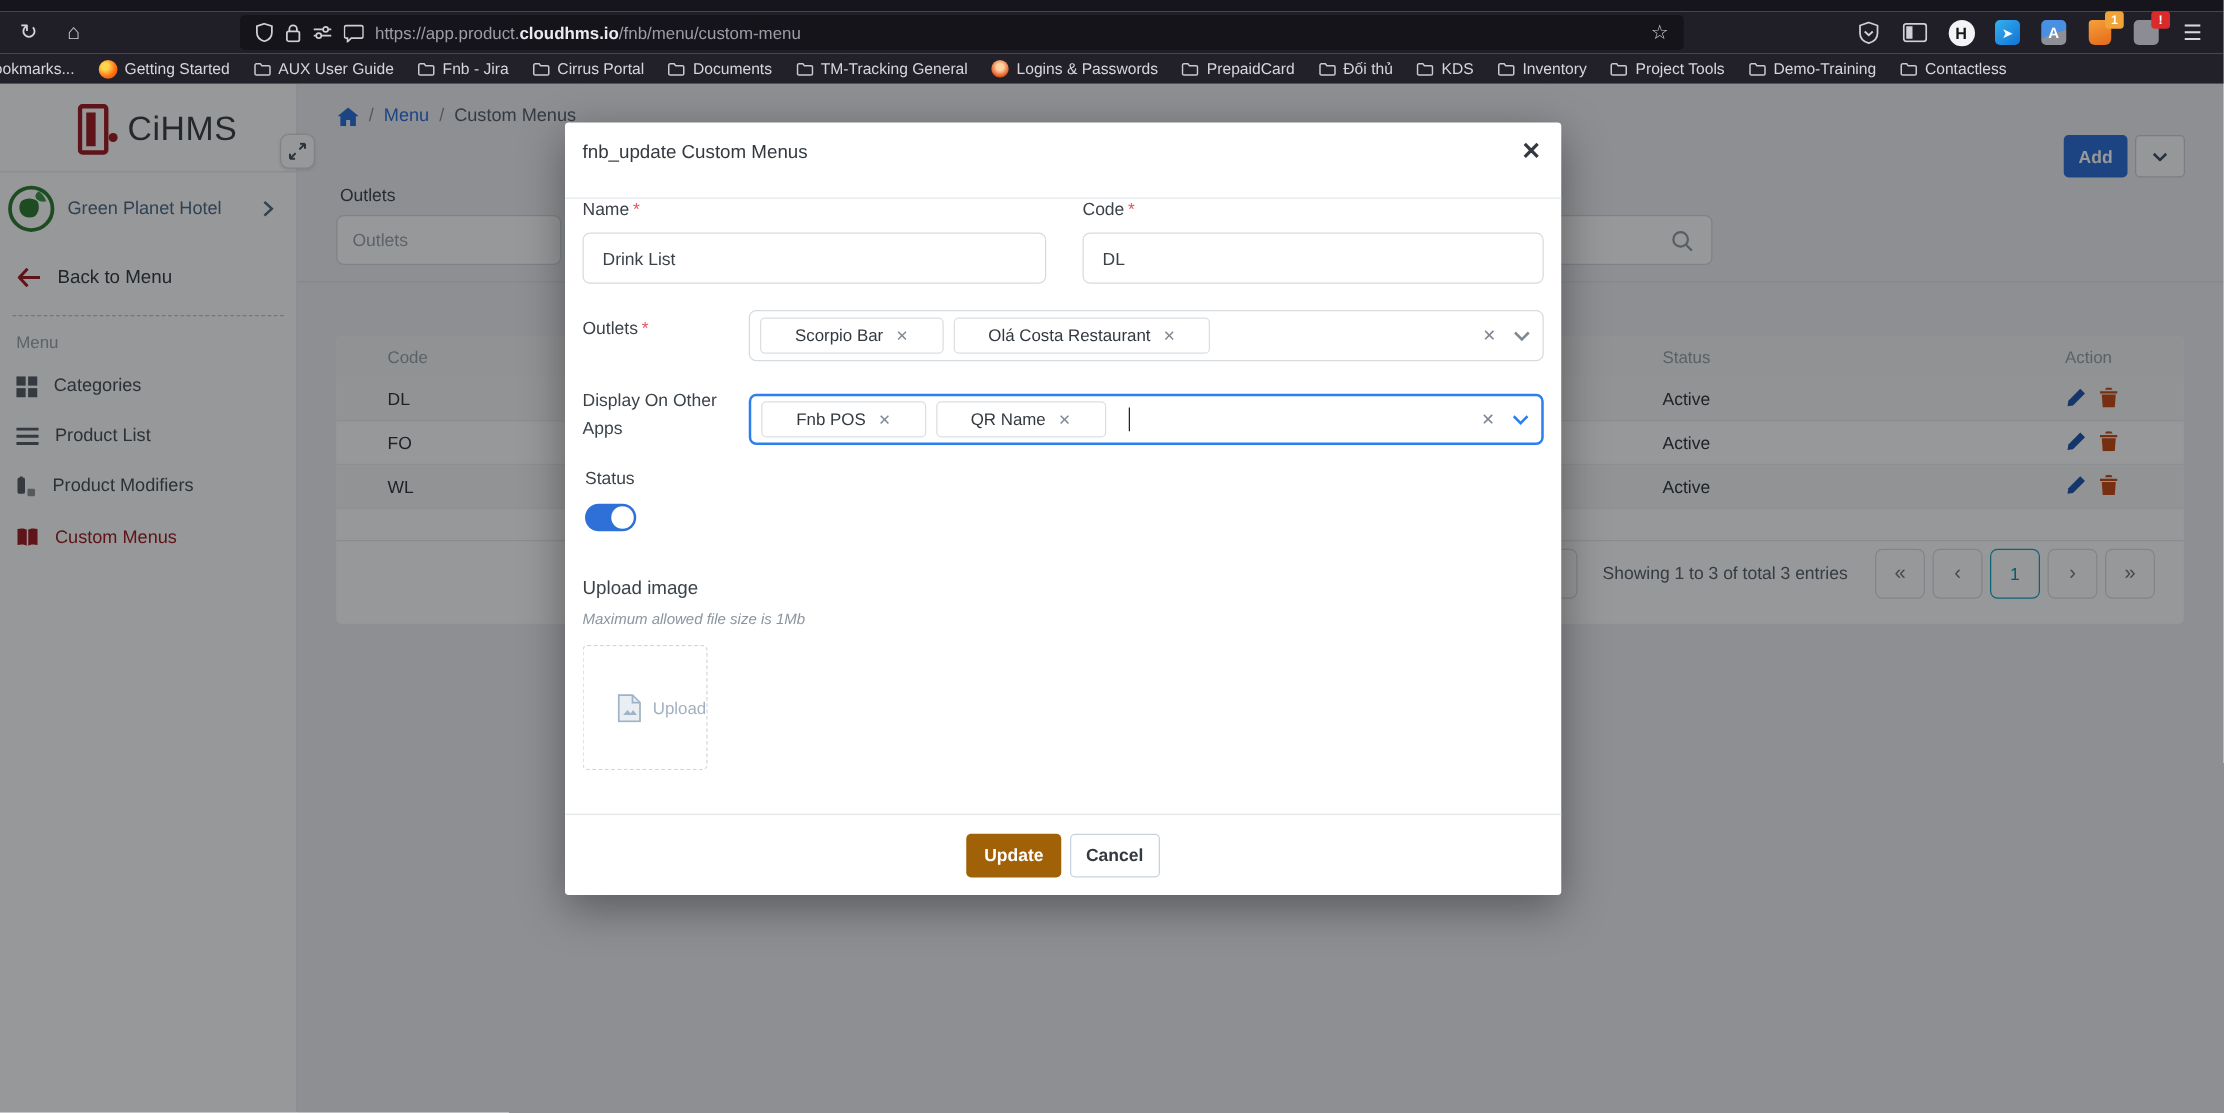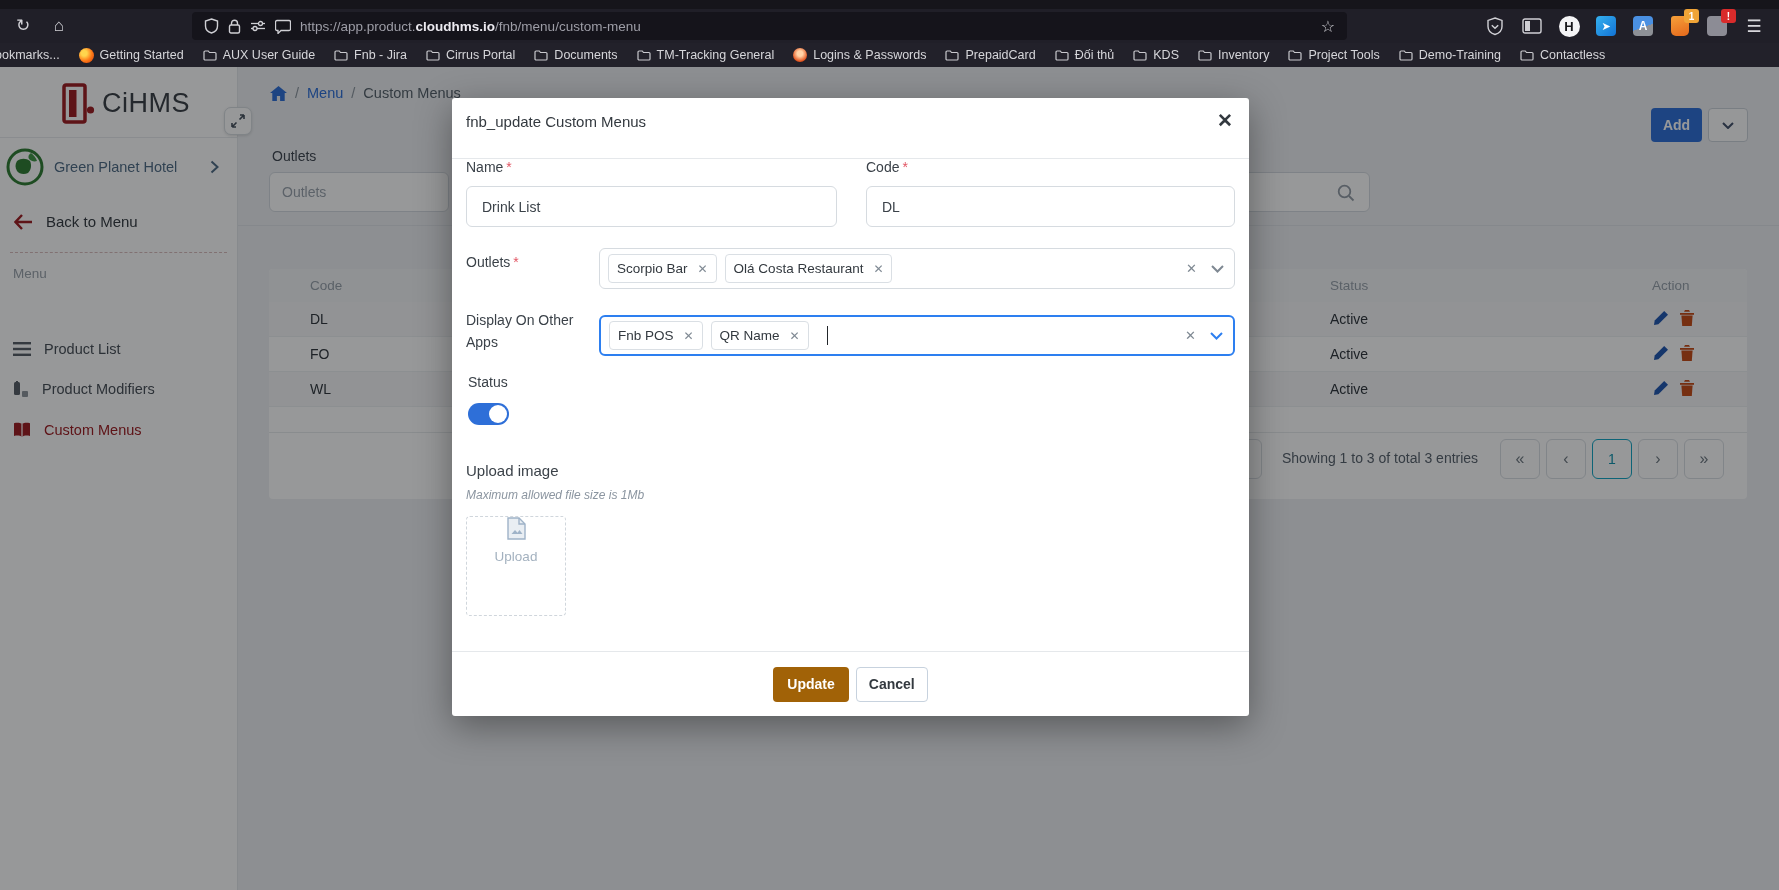--- a/index.html
+++ b/index.html
@@ -85,30 +85,30 @@
   
   .modal { position:absolute; left:452px; top:31px; width:797px; height:618px; background:#fff; border-radius:3px; z-index:60; box-shadow:0 10px 36px rgba(0,0,0,.38); }
   .m-header { position:absolute; top:0; left:0; width:100%; height:61px; border-bottom:1px solid #e5e8eb; }
   .m-title { position:absolute; left:14px; top:0; line-height:48px; font-size:15px; color:#33393f; }
   .m-close { position:absolute; right:16px; top:11px; font-size:19px; color:#33393f; font-weight:bold; }
   .m-label { position:absolute; font-size:14px; color:#3b4249; }
   .req { color:#e25563; margin-left:3px; }
   .m-input { position:absolute; height:41px; border:1px solid #d6dbe0; border-radius:6px; background:#fff; font-size:14px; color:#3b4249; padding:0 15px; font-family:"Liberation Sans",sans-serif; }
   .m-select { position:absolute; left:147px; width:636px; height:41px; border:1px solid #d6dbe0; border-radius:6px; background:#fff; display:flex; align-items:center; gap:8px; padding-left:8px; }
   .m-select.focused { border:2px solid #2d7ff0; }
-  .chip { display:flex; align-items:center; gap:10px; height:29px; border:1px solid #dadfe4; border-radius:4px; background:#fff; padding:0 8px; font-size:13.5px; color:#33393f; }
+  .chip { display:flex; align-items:center; gap:10px; height:29px; border:1px solid #dadfe4; border-radius:4px; background:#fff; padding:0 27px; font-size:13.5px; color:#33393f; }
   .chip-x { color:#7e8892; font-size:12px; }
   .sel-controls { position:absolute; right:10px; top:0; height:100%; display:flex; align-items:center; gap:14px; }
   .sel-clear { color:#7e8892; font-size:13px; }
   .cursor { width:1.5px; height:19px; background:#22262a; margin-left:10px; }
   .toggle { position:absolute; left:16px; top:305px; width:41px; height:22px; background:#2e6fd8; border-radius:11px; }
   .toggle .knob { position:absolute; right:2px; top:2px; width:18px; height:18px; background:#fff; border-radius:50%; }
   .upload-title { position:absolute; left:14px; top:364px; font-size:15px; color:#3b4249; font-weight:500; }
   .upload-hint { position:absolute; left:14px; top:390px; font-size:12px; font-style:italic; color:#8b95a0; }
-  .upload-box { position:absolute; left:14px; top:418px; width:100px; height:100px; border:1.5px dashed #d0d6dc; border-radius:4px; display:flex; flex-direction:column; align-items:center; justify-content:flex-start; gap:9px; }
+  .upload-box { position:absolute; left:14px; top:418px; width:100px; height:100px; border:1.5px dashed #d0d6dc; border-radius:4px; display:flex; flex-direction:row; align-items:center; justify-content:flex-end; gap:9px; }
   .upload-text { font-size:13.5px; color:#a3b1bf; }
   .m-footer { position:absolute; left:0; top:553px; width:100%; height:65px; border-top:1px solid #e5e8eb; display:flex; align-items:center; justify-content:center; gap:7px; }
   .btn-update { min-width:71px; height:35px; background:#a16207; color:#fff; border-radius:4px; font-size:14px; font-weight:bold; display:flex; align-items:center; justify-content:center; padding:0 14px; }
   .btn-cancel { min-width:66px; height:35px; background:#fff; color:#33393f; border:1px solid #c7d2de; border-radius:4px; font-size:14px; font-weight:bold; display:flex; align-items:center; justify-content:center; padding:0 12px; }
 </style>
 </head>
 <body>
 
 <div class="titlebar"></div>
 <div class="toolbar">
@@ -289,20 +289,29 @@
 
     <div class="back-row">
       <svg width="19" height="16" viewBox="0 0 19 16">
           <path d="M8 1 1.5 8 8 15M1.5 8H18" fill="none" stroke="#9e1c21" stroke-width="2.4"></path>
         </svg>
       <span class="back-label">Back to Menu</span>
     </div>
     <div class="sb-dashed"></div>
     <div class="sb-section">Menu</div>
 
+    <div class="sb-item" style="top:227px;">
+      <svg width="17" height="17" viewBox="0 0 17 17">
+          <rect x="0" y="0" width="7.5" height="7.5" fill="#565d66"></rect>
+          <rect x="9.5" y="0" width="7.5" height="7.5" fill="#565d66"></rect>
+          <rect x="0" y="9.5" width="7.5" height="7.5" fill="#565d66"></rect>
+          <rect x="9.5" y="9.5" width="7.5" height="7.5" fill="#565d66"></rect>
+        </svg>
+      <span>Categories</span>
+    </div>
     <div class="sb-item" style="top:307px;">
       <svg width="16" height="17" viewBox="0 0 16 17">
           <rect x="1" y="1" width="6" height="13" rx="1.5" fill="#565d66"></rect>
           <rect x="3" y="0" width="2" height="3" fill="#565d66"></rect>
           <rect x="9" y="10" width="6" height="6" rx="1" fill="#8d949c"></rect>
         </svg>
       <span>Product Modifiers</span>
     </div>
     <div class="sb-item" style="top:267px;">
       <svg width="18" height="14" viewBox="0 0 18 14">

